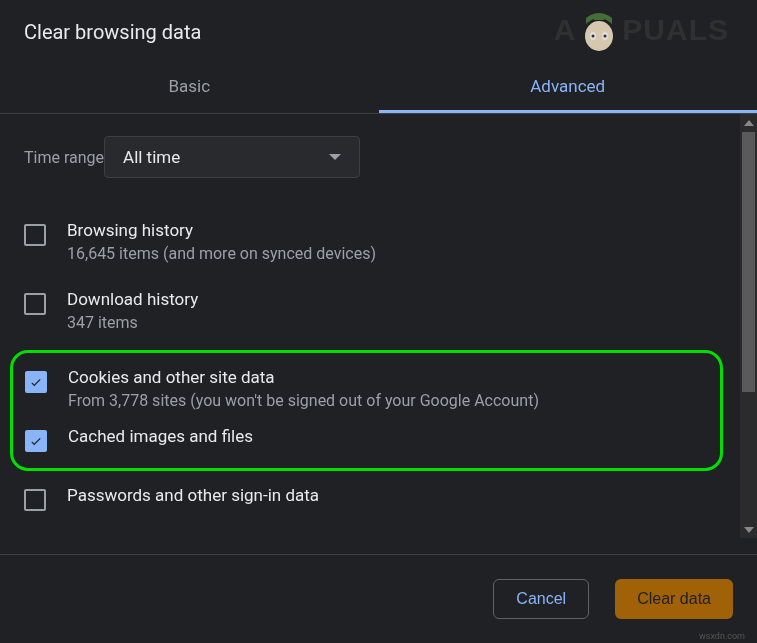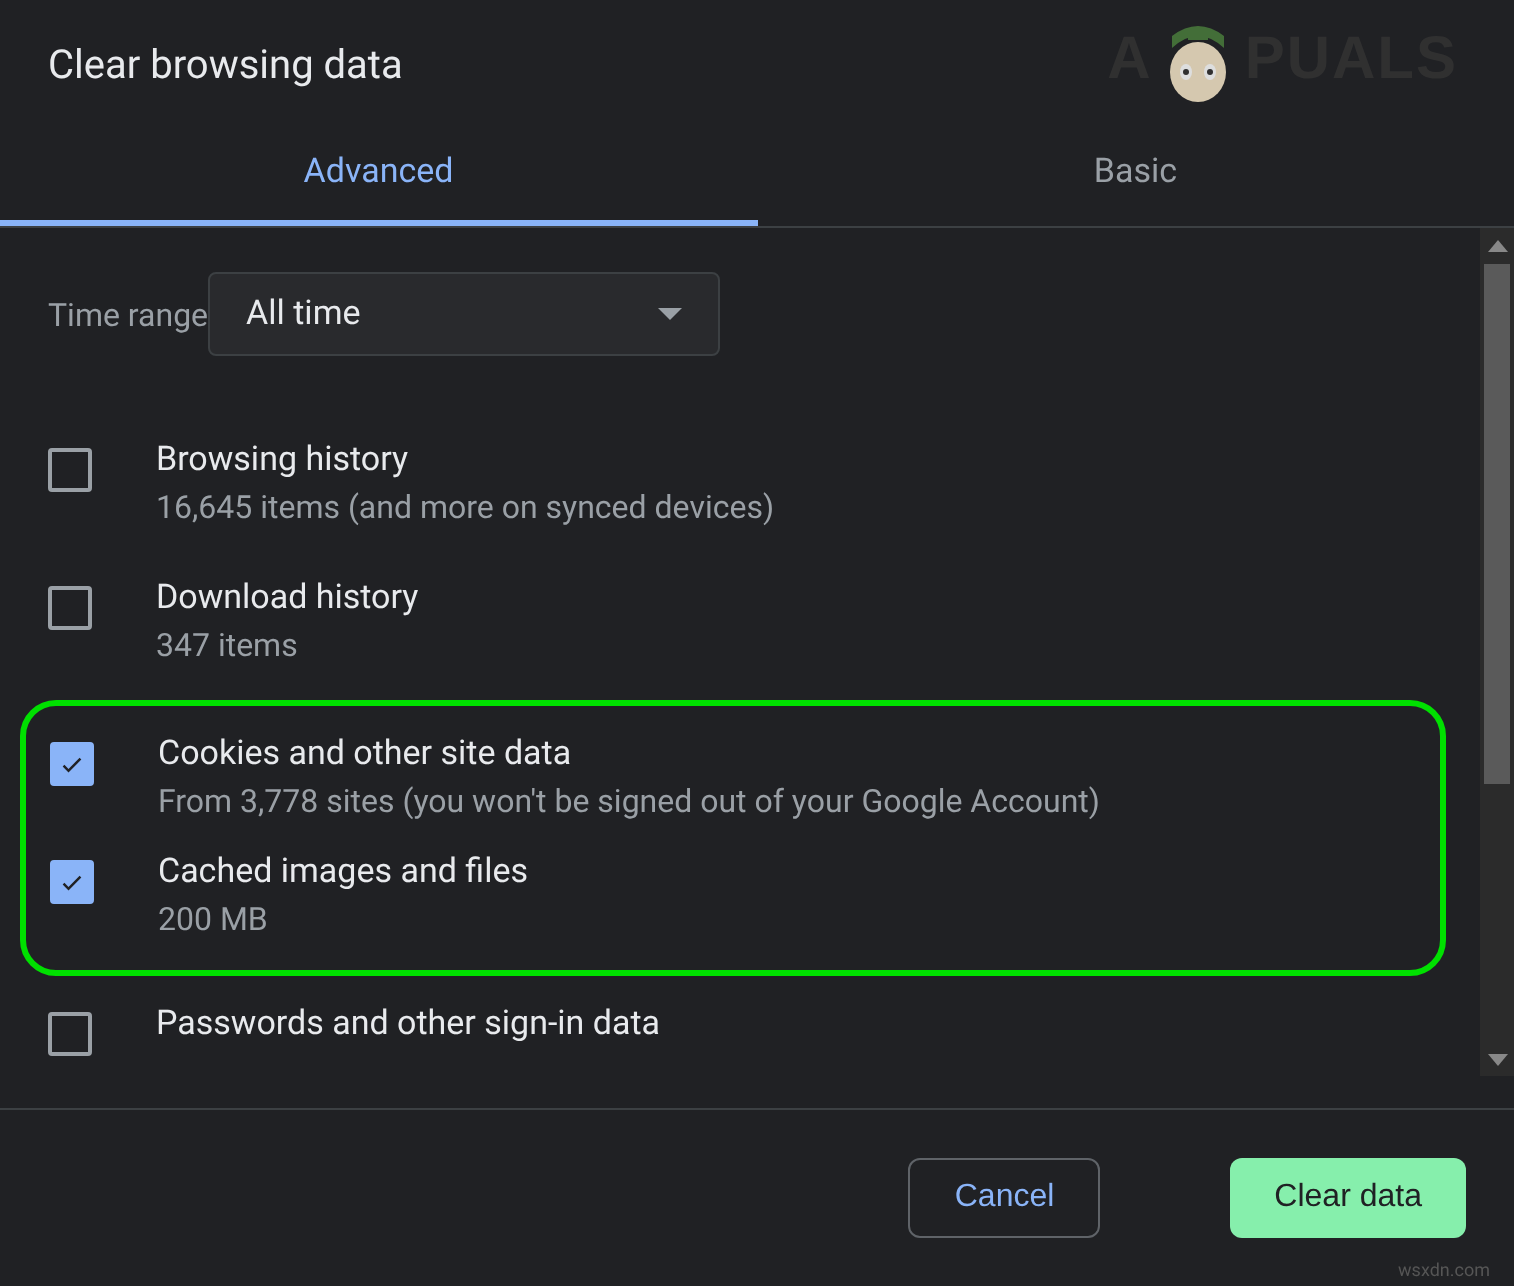--- a/index.html
+++ b/index.html
@@ -93,21 +93,21 @@
     .select-arrow {
       width: 0;
       height: 0;
       border-left: 6px solid transparent;
       border-right: 6px solid transparent;
       border-top: 6px solid #9aa0a6;
     }
     .option-row {
       display: flex;
       align-items: flex-start;
-      gap: 32px;
+      gap: 21px;
       padding: 8px 0 18px 0;
     }
     .checkbox {
       width: 22px;
       height: 22px;
       border: 2px solid #9aa0a6;
       border-radius: 2px;
       margin-top: 4px;
       flex-shrink: 0;
       cursor: pointer;
@@ -208,24 +208,23 @@
       font-size: 16px;
       cursor: pointer;
       border: none;
     }
     .btn-cancel {
       background: transparent;
       border: 1px solid #5f6368;
       color: #8ab4f8;
     }
     .btn-primary {
-      background: #86efac;
+      background: #a16207;
       color: #202124;
       font-weight: 500;
-      margin-left: 39px;
     }
     .wsx {
       position: absolute;
       bottom: 2px;
       right: 12px;
       font-size: 9px;
       color: #555;
     }
   </style>
 </head>
@@ -245,22 +244,22 @@
       <circle cx="13" cy="28" r="1.5" fill="#333"></circle>
       <circle cx="25" cy="28" r="1.5" fill="#333"></circle>
       <path d="M6 16 Q19 4 32 16 L32 10 Q19 0 6 10 Z" fill="#4a7c3c"></path>
       <rect x="14" y="6" width="10" height="6" fill="#4a7c3c"></rect>
     </svg>
   </span>
   <span class="watermark-text">PUALS</span>
 </div>
 
 <div class="tabs">
+  <div class="tab">Basic</div>
   <div class="tab active">Advanced</div>
-  <div class="tab">Basic</div>
 </div>
 
 <div class="content">
 
   <div class="time-range-row">
     <span class="time-range-label">Time range</span>
     <div class="select">
       <span>All time</span>
       <span class="select-arrow"></span>
     </div>
@@ -299,21 +298,20 @@
       </div>
     </div>
     <div class="option-row">
       <div class="checkbox checked">
         <svg class="check-mark" viewBox="0 0 24 24">
             <path d="M9 16.2l-3.5-3.5L4 14.2 9 19.2 20 8.2l-1.5-1.5z" fill="#202124"></path>
           </svg>
       </div>
       <div class="option-text">
         <div class="option-title">Cached images and files</div>
-        <div class="option-sub">200 MB</div>
       </div>
     </div>
   </div>
 
   <div class="option-row">
     <div class="checkbox">
       
     </div>
     <div class="option-text">
       <div class="option-title">Passwords and other sign-in data</div>

